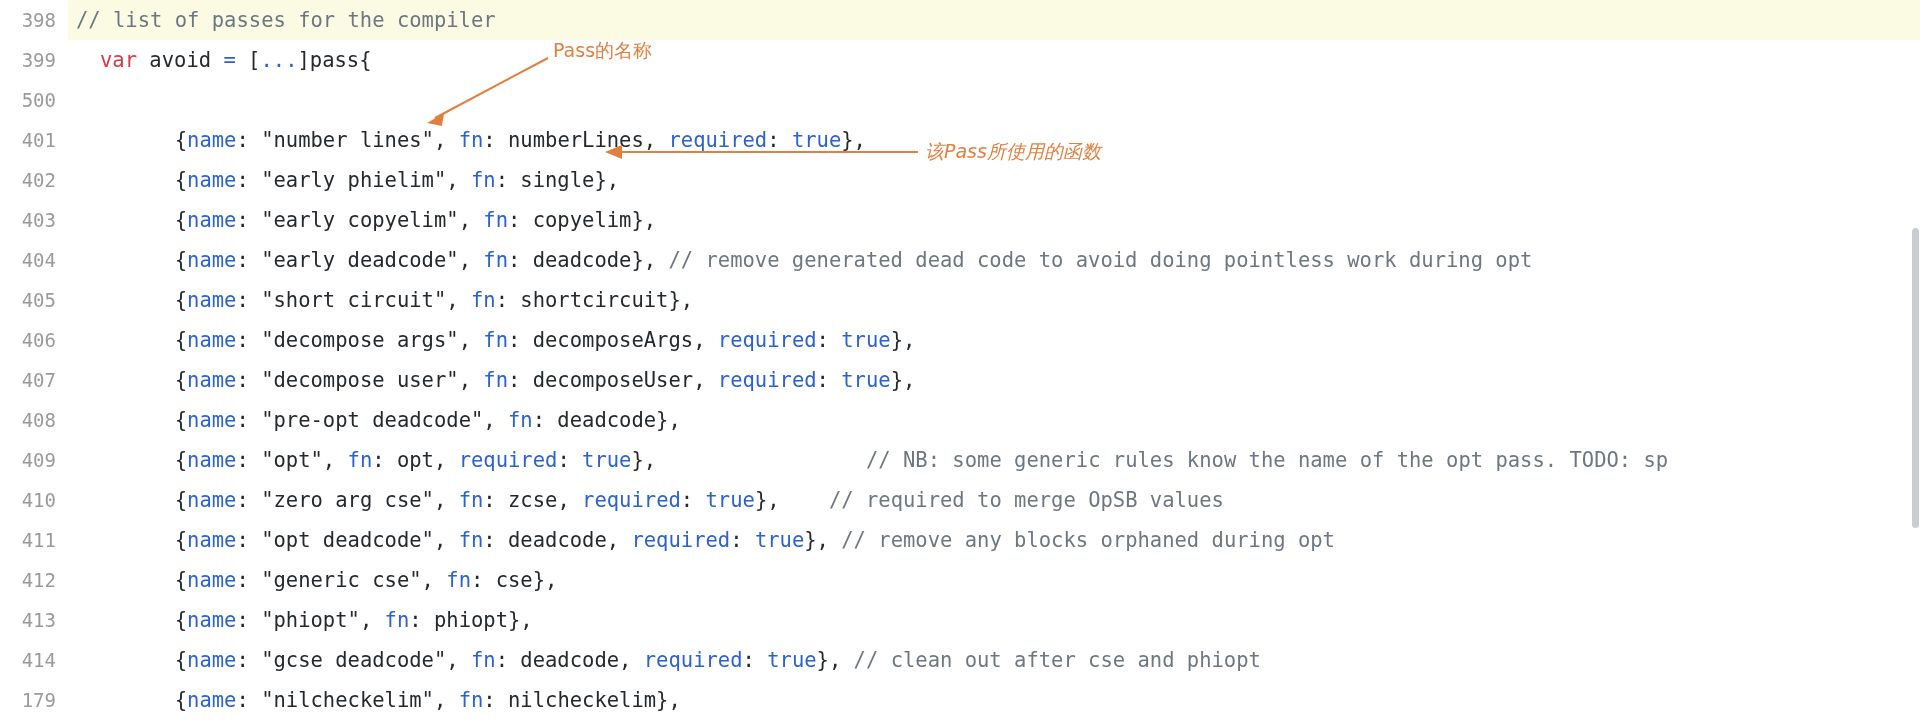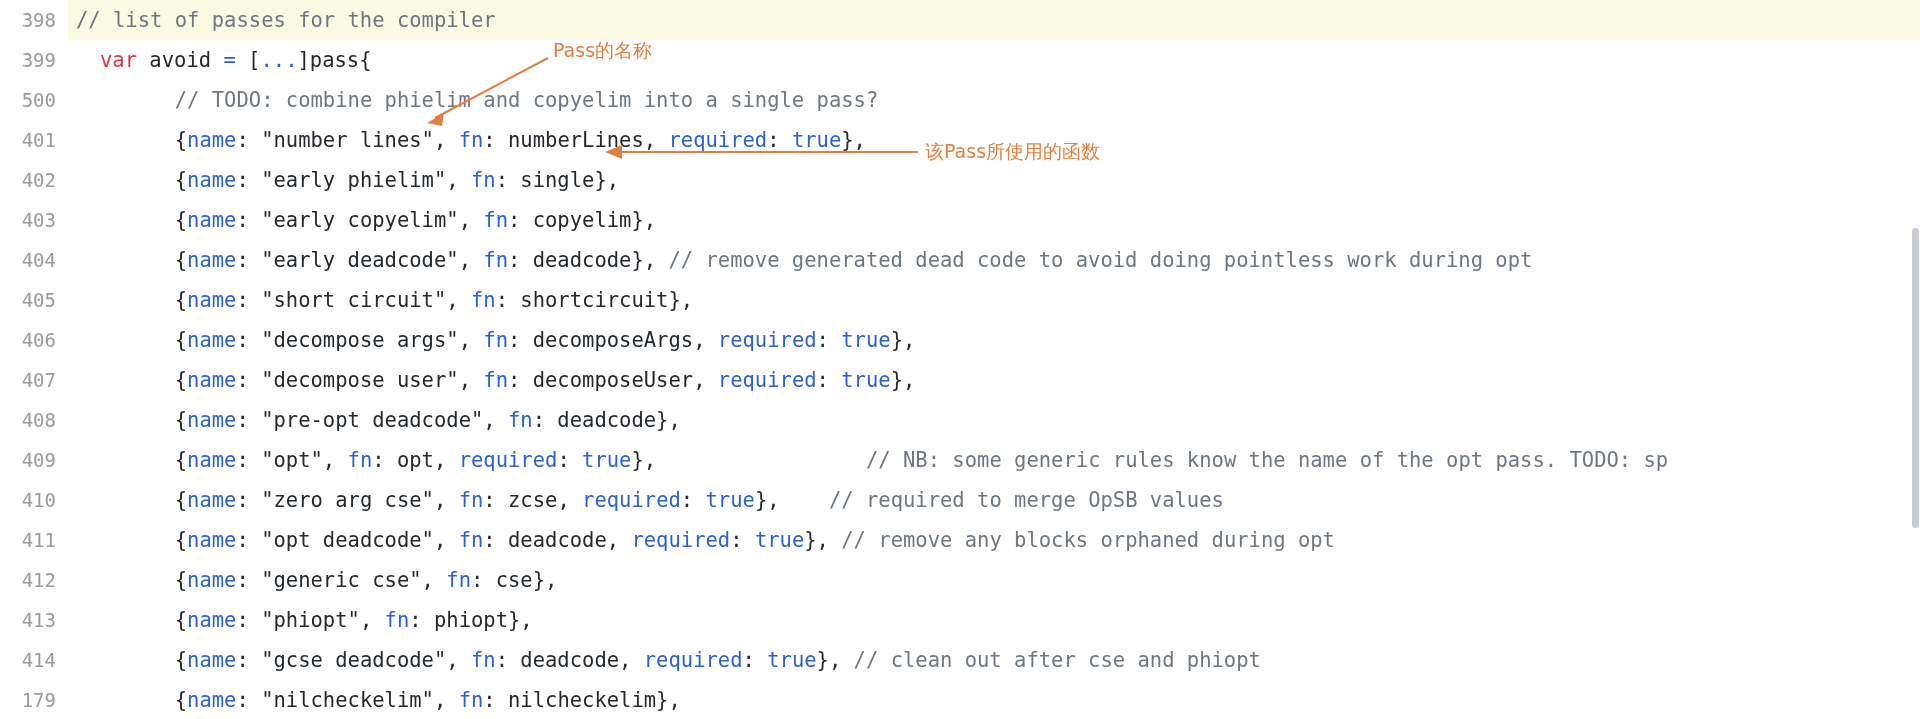--- a/index.html
+++ b/index.html
@@ -72,21 +72,21 @@
   
   .annotation {
     position: absolute;
     color: #e08040;
     font-family: "DejaVu Sans", "Liberation Sans", sans-serif;
     font-size: 19px;
     white-space: nowrap;
     pointer-events: none;
   }
   #ann1 { left: 553px; top: 38px; }
-  #ann2 { left: 925px; top: 139px; }
+  #ann2 { left: 925px; top: 139px; font-style: italic; }
 
   .ann-svg {
     position: absolute;
     left: 0; top: 0;
     width: 1920px; height: 719px;
     pointer-events: none;
   }
 
   
   .vscroll {
@@ -105,21 +105,21 @@
   }
 </style>
 </head>
 <body>
 
 <div id="editor">
 
   <div class="code-area" id="code-area">
       <div class="line hl"><div class="gutter">398</div><div class="line-content"><span class="tok-comment">// list of passes for the compiler</span></div></div>
       <div class="line"><div class="gutter">399</div><div class="line-content"><span class="tok-keyword">var</span><span class="tok-plain"> avoid </span><span class="tok-operator">=</span><span class="tok-plain"> [</span><span class="tok-operator">...</span><span class="tok-plain">]pass{</span></div></div>
-      <div class="line"><div class="gutter">500</div><div class="line-content"><span class="tok-plain">        </span><span class="tok-comment">// TODO: combine phielim and copyelim into a single pass?</span></div></div>
+      <div class="line"><div class="gutter">500</div><div class="line-content"><span class="tok-plain">        </span></div></div>
       <div class="line"><div class="gutter">401</div><div class="line-content"><span class="tok-plain">        {</span><span class="tok-prop">name</span><span class="tok-plain">: "number lines", </span><span class="tok-prop">fn</span><span class="tok-plain">: numberLines, </span><span class="tok-prop">required</span><span class="tok-plain">: </span><span class="tok-bool">true</span><span class="tok-plain">},</span></div></div>
       <div class="line"><div class="gutter">402</div><div class="line-content"><span class="tok-plain">        {</span><span class="tok-prop">name</span><span class="tok-plain">: "early phielim", </span><span class="tok-prop">fn</span><span class="tok-plain">: single},</span></div></div>
       <div class="line"><div class="gutter">403</div><div class="line-content"><span class="tok-plain">        {</span><span class="tok-prop">name</span><span class="tok-plain">: "early copyelim", </span><span class="tok-prop">fn</span><span class="tok-plain">: copyelim},</span></div></div>
       <div class="line"><div class="gutter">404</div><div class="line-content"><span class="tok-plain">        {</span><span class="tok-prop">name</span><span class="tok-plain">: "early deadcode", </span><span class="tok-prop">fn</span><span class="tok-plain">: deadcode}, </span><span class="tok-comment">// remove generated dead code to avoid doing pointless work during opt</span></div></div>
       <div class="line"><div class="gutter">405</div><div class="line-content"><span class="tok-plain">        {</span><span class="tok-prop">name</span><span class="tok-plain">: "short circuit", </span><span class="tok-prop">fn</span><span class="tok-plain">: shortcircuit},</span></div></div>
       <div class="line"><div class="gutter">406</div><div class="line-content"><span class="tok-plain">        {</span><span class="tok-prop">name</span><span class="tok-plain">: "decompose args", </span><span class="tok-prop">fn</span><span class="tok-plain">: decomposeArgs, </span><span class="tok-prop">required</span><span class="tok-plain">: </span><span class="tok-bool">true</span><span class="tok-plain">},</span></div></div>
       <div class="line"><div class="gutter">407</div><div class="line-content"><span class="tok-plain">        {</span><span class="tok-prop">name</span><span class="tok-plain">: "decompose user", </span><span class="tok-prop">fn</span><span class="tok-plain">: decomposeUser, </span><span class="tok-prop">required</span><span class="tok-plain">: </span><span class="tok-bool">true</span><span class="tok-plain">},</span></div></div>
       <div class="line"><div class="gutter">408</div><div class="line-content"><span class="tok-plain">        {</span><span class="tok-prop">name</span><span class="tok-plain">: "pre-opt deadcode", </span><span class="tok-prop">fn</span><span class="tok-plain">: deadcode},</span></div></div>
       <div class="line"><div class="gutter">409</div><div class="line-content"><span class="tok-plain">        {</span><span class="tok-prop">name</span><span class="tok-plain">: "opt", </span><span class="tok-prop">fn</span><span class="tok-plain">: opt, </span><span class="tok-prop">required</span><span class="tok-plain">: </span><span class="tok-bool">true</span><span class="tok-plain">},                 </span><span class="tok-comment">// NB: some generic rules know the name of the opt pass. TODO: sp</span></div></div>
       <div class="line"><div class="gutter">410</div><div class="line-content"><span class="tok-plain">        {</span><span class="tok-prop">name</span><span class="tok-plain">: "zero arg cse", </span><span class="tok-prop">fn</span><span class="tok-plain">: zcse, </span><span class="tok-prop">required</span><span class="tok-plain">: </span><span class="tok-bool">true</span><span class="tok-plain">},    </span><span class="tok-comment">// required to merge OpSB values</span></div></div>

